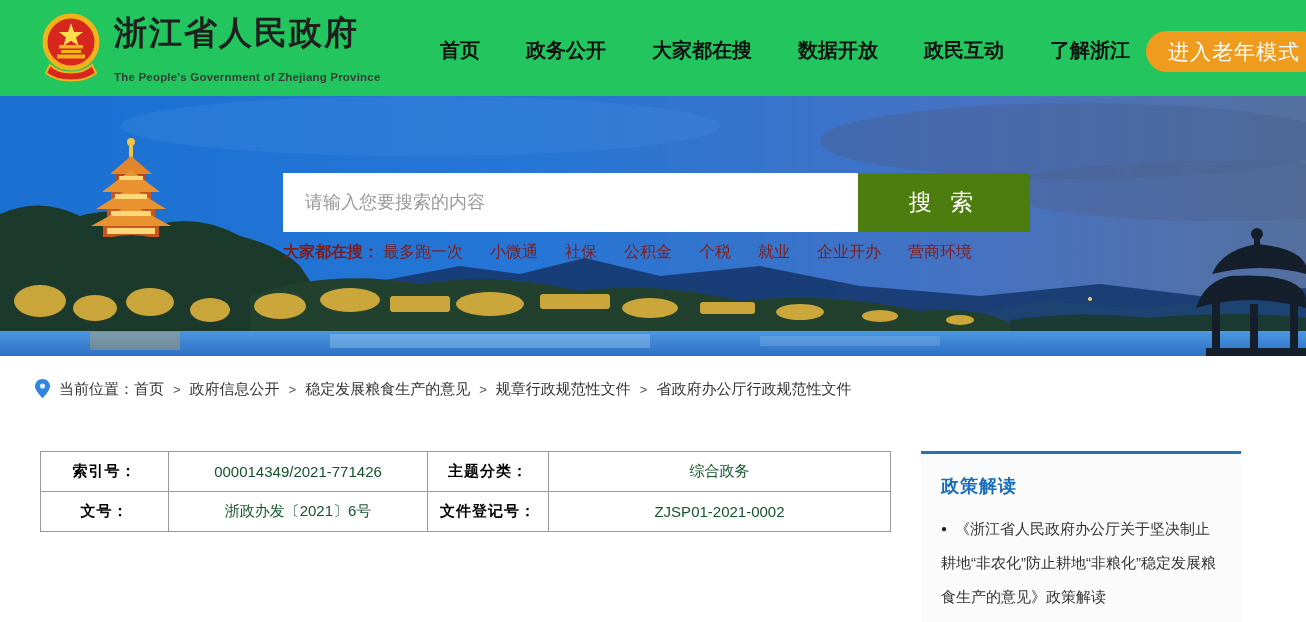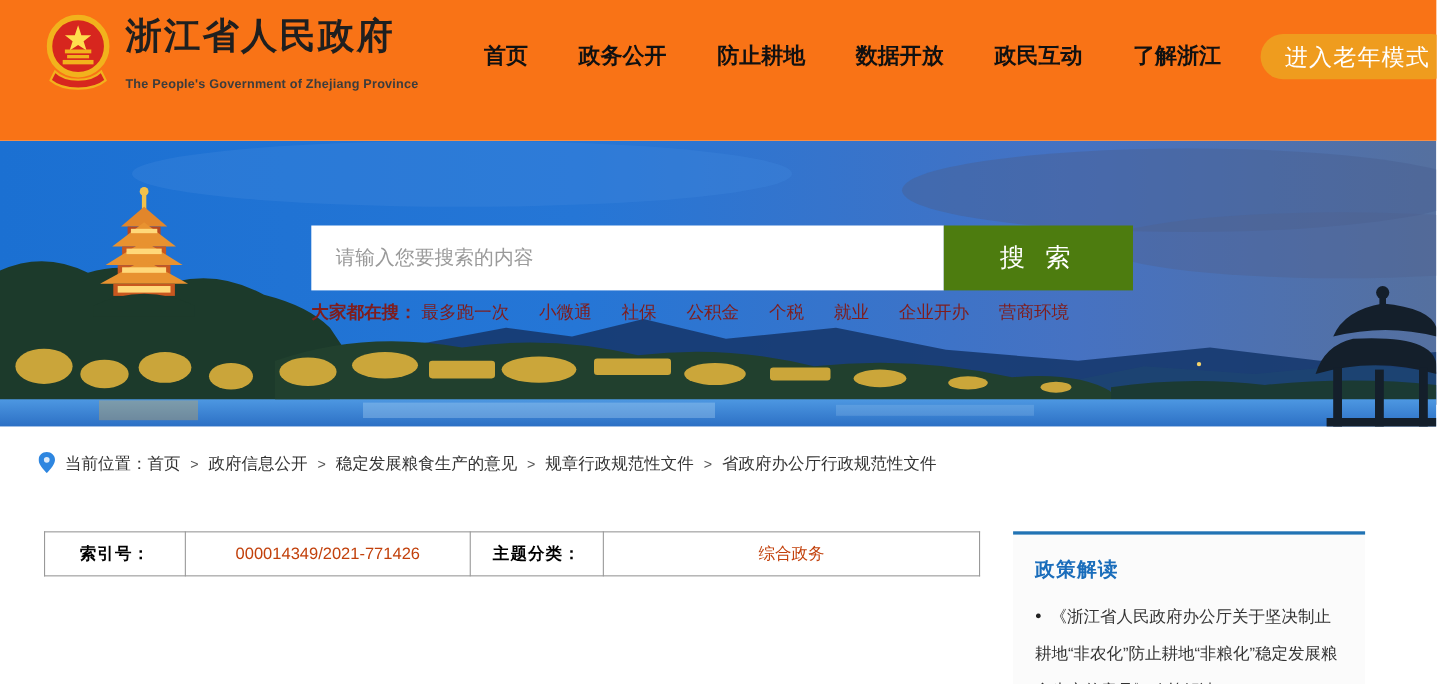--- a/index.html
+++ b/index.html
@@ -1,21 +1,21 @@
 <!DOCTYPE html>
 <html><head>
 <meta charset="utf-8">
 <style>
   * { margin:0; padding:0; box-sizing:border-box; }
   html,body { width:1306px; height:622px; overflow:hidden; background:#fff;
     font-family:"Liberation Sans","DejaVu Sans",sans-serif; }
   body { position:relative; }
 
   
-  .header { position:relative; height:128px; background:#f97316; }
+  .header { position:relative; height:96px; background:#22c55e; }
   .logo { position:absolute; left:42px; top:13px; display:flex; align-items:center; cursor:pointer; }
   .logo svg { width:58px; height:72px; }
   .logo-text { margin-left:14px; }
   .logo-title { font-family:"DejaVu Serif","Liberation Serif",serif; font-size:33px; font-weight:bold;
     color:#1f1f1f; letter-spacing:2px; line-height:1.1; }
   .logo-sub { font-size:11.5px; font-weight:bold; color:#3c3c3c; margin-top:20px; letter-spacing:.2px; }
   .nav { position:absolute; left:440px; top:0; height:100px; display:flex; align-items:center; gap:46px; }
   .nav-item { font-size:20px; font-weight:bold; color:#111; cursor:pointer; white-space:nowrap; }
   .elderly-btn { position:absolute; right:-16px; top:31px; height:41px; padding:0 22px;
     background:#EF9C1E; color:#fff; font-size:21px; border:none; border-radius:21px;
@@ -39,21 +39,21 @@
   .crumb-bar { height:70px; padding:24px 0 0 35px; display:flex; align-items:flex-start; background:#fff; }
   .crumb-bar .pin { width:15px; height:19px; margin-right:9px; margin-top:-1px; }
   .crumb-text { font-size:15px; color:#333; display:flex; align-items:center; white-space:nowrap; }
   .crumb-item { cursor:pointer; }
   .crumb-sep { margin:0 9px; color:#555; font-size:13px; }
 
   
   .content { display:flex; margin:25px 0 0 40px; align-items:flex-start; }
   table.meta { border-collapse:collapse; width:850px; table-layout:fixed; }
   table.meta td { border:1px solid #999; height:40px; text-align:center; font-size:15px;
-    color:#c2410c; padding:0 6px; background:#fff; }
+    color:#14532d; padding:0 6px; background:#fff; }
   table.meta td.lbl { font-weight:bold; color:#000; letter-spacing:1px; }
 
   .sidebar { margin-left:30px; width:320px; min-height:167px; background:#fbfbfb;
     border-top:3px solid #2173B4; padding:20px 20px 10px 20px; }
   .sidebar-title { color:#1A6DBB; font-size:18px; font-weight:bold; letter-spacing:1px; }
   .sidebar-item { margin-top:14px; font-size:15px; color:#333; line-height:34px; cursor:pointer; }
   .sidebar-item .dot { font-size:10px; vertical-align:2px; margin-right:8px; color:#222; }
 </style>
 </head>
 <body>
@@ -70,21 +70,21 @@
     </svg>
     <div class="logo-text">
       <div class="logo-title">浙江省人民政府</div>
       <div class="logo-sub">The People's Government of Zhejiang Province</div>
     </div>
   </div>
 
   <div class="nav">
     <div class="nav-item">首页</div>
     <div class="nav-item">政务公开</div>
-    <div class="nav-item">防止耕地</div>
+    <div class="nav-item">大家都在搜</div>
     <div class="nav-item">数据开放</div>
     <div class="nav-item">政民互动</div>
     <div class="nav-item">了解浙江</div>
   </div>
 
   <button class="elderly-btn">进入老年模式</button>
 </div>
 
 <div class="banner">
   <svg class="bg" width="1306" height="260" viewBox="0 0 1306 260">
@@ -221,20 +221,26 @@
         <col style="width:121px">
         <col style="width:342px">
       </colgroup>
     <tbody>
         <tr>
       <td class="lbl">索引号：</td>
       <td>000014349/2021-771426</td>
       <td class="lbl">主题分类：</td>
       <td>综合政务</td>
     </tr>
+    <tr>
+      <td class="lbl">文号：</td>
+      <td>浙政办发〔2021〕6号</td>
+      <td class="lbl">文件登记号：</td>
+      <td>ZJSP01-2021-0002</td>
+    </tr>
   </tbody>
     </table>
 
   <div class="sidebar">
     <div class="sidebar-title">政策解读</div>
     <div class="sidebar-item">
       <span class="dot">●</span><span>《浙江省人民政府办公厅关于坚决制止耕地“非农化”防止耕地“非粮化”稳定发展粮食生产的意见》政策解读</span>
     </div>
   </div>
 

